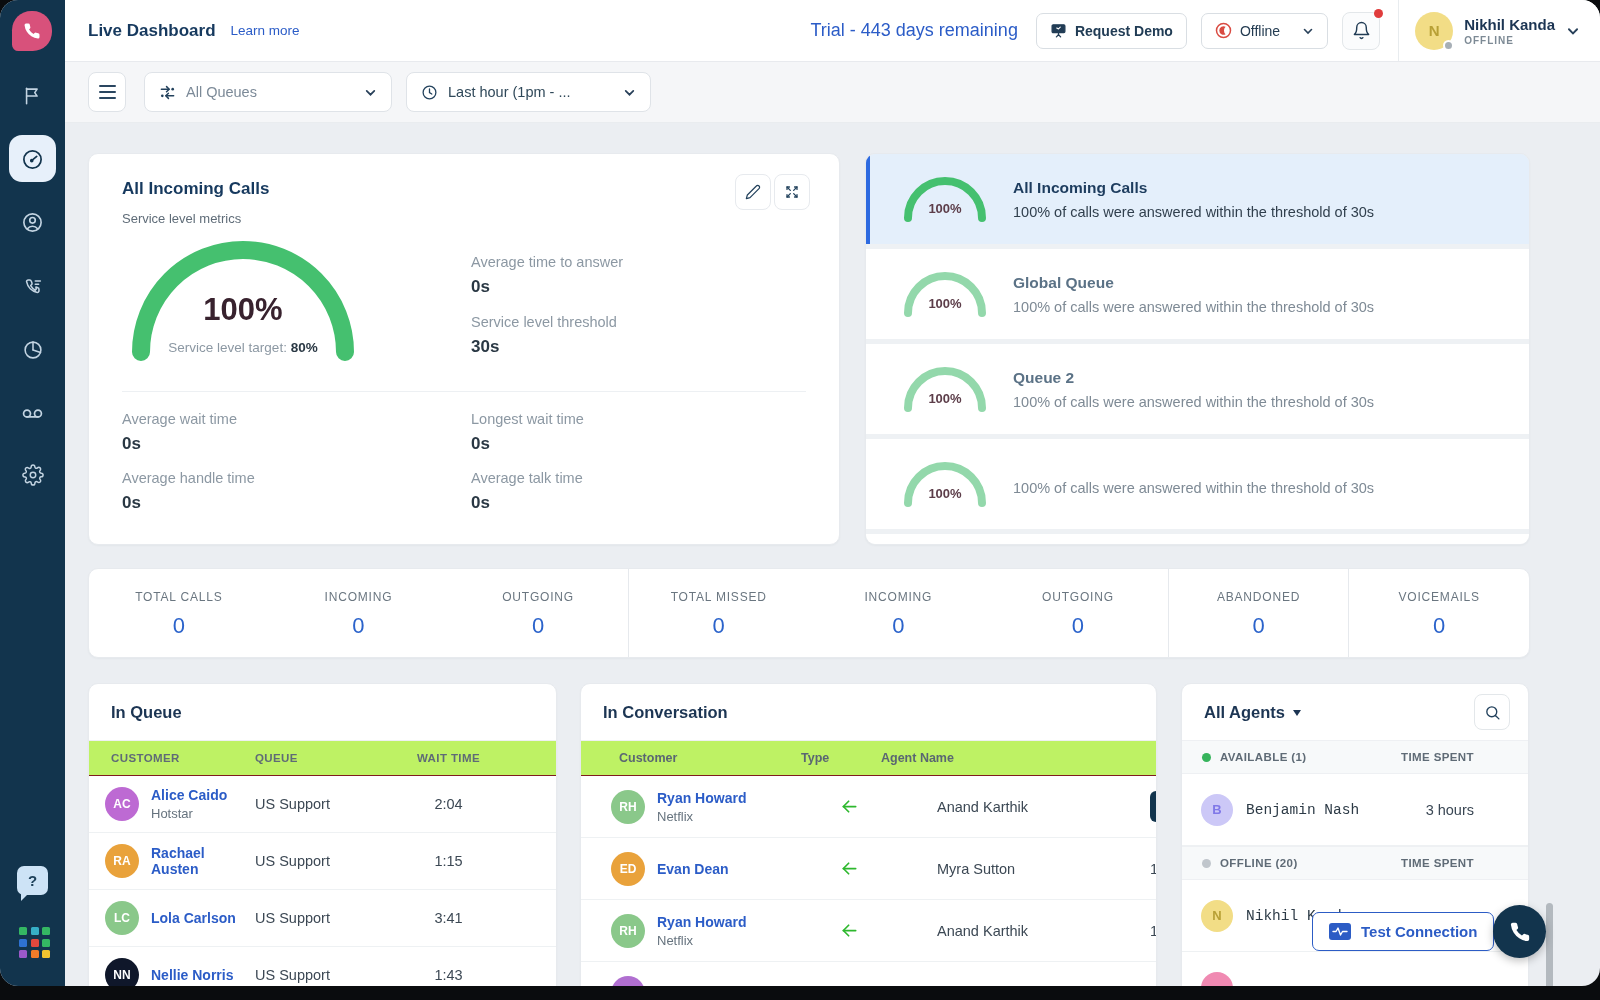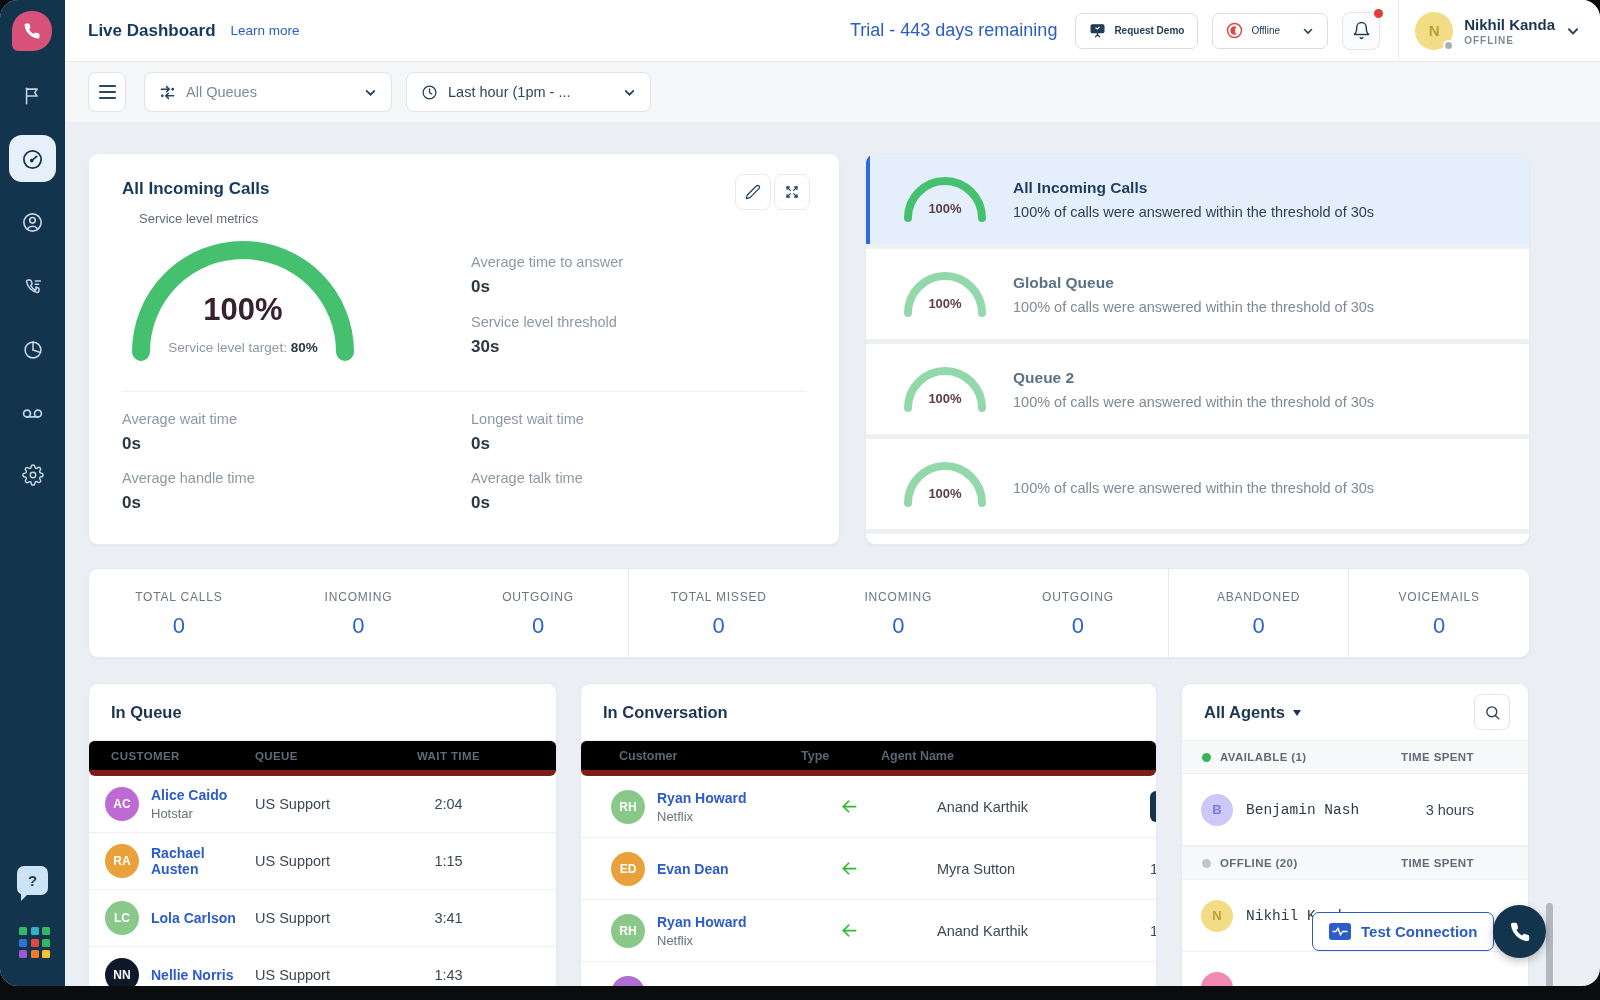--- a/index.html
+++ b/index.html
@@ -18,21 +18,21 @@
   .apps-grid { position:absolute; left:19px; top:927px; display:grid; grid-template-columns:repeat(3,8px); grid-auto-rows:8px; gap:3.5px; }
   .apps-grid i { border-radius:1.5px; }
 
   
   .topbar { position:absolute; left:65px; top:0; right:0; height:62px; background:#fff; border-bottom:1px solid #e8eaee; z-index:5; display:flex; align-items:center; padding:0 20px 0 23px; }
   .page-title { font-size:17px; font-weight:700; color:#16395e; }
   .learn-more { font-size:13.5px; color:#2b5cc7; margin-left:15px; cursor:pointer; }
   .top-right { margin-left:auto; display:flex; align-items:center; }
   .trial-text { color:#2b5cc7; font-size:18px; font-weight:500; margin-right:18px; }
   .btn-outline { height:36px; background:#fff; border:1px solid #d9dee3; border-radius:7px; display:flex; align-items:center; gap:8px; padding:0 13px; cursor:pointer; }
-  .btn-outline .lbl { font-size:10px; font-weight:700; color:#213c55; }
+  .btn-outline .lbl { font-size:14px; font-weight:700; color:#213c55; }
   .presence { margin-left:14px; }
   .presence .lbl { font-weight:500; color:#243c52; }
   .bell-btn { position:relative; width:38px; height:38px; margin-left:14px; border:1px solid #e3e7ea; border-radius:8px; background:#fbfcfd; display:flex; align-items:center; justify-content:center; color:#213c55; cursor:pointer; }
   .bell-dot { position:absolute; top:-4px; right:-4px; width:9px; height:9px; border-radius:50%; background:#e03c3c; }
   .top-divider { width:1px; height:61px; background:#e8ecef; margin:0 16px 0 18px; }
   .user-block { display:flex; align-items:center; gap:11px; cursor:pointer; }
   .avatar { border-radius:50%; display:flex; align-items:center; justify-content:center; color:#fff; font-weight:700; position:relative; flex:0 0 auto; }
   .user-avatar { width:38px; height:38px; font-size:15px; color:#b8a035; }
   .user-avatar .presence-dot { position:absolute; right:-1px; bottom:-1px; width:11px; height:11px; border-radius:50%; background:#a7afb6; border:2px solid #fff; }
   .user-name { font-size:15px; font-weight:700; color:#1c3553; }
@@ -51,21 +51,21 @@
   .time-select .val { font-size:14.5px; color:#2f4859; }
   .select-box .chev { margin-left:auto; }
 
   
   .content { position:absolute; left:65px; top:123px; right:0; bottom:0; }
   .card { position:absolute; background:#fff; border:1px solid #e7eaee; border-radius:10px; box-shadow:0 1px 2px rgba(20,40,60,.04); }
 
   
   .service-card { left:23px; top:30px; width:752px; height:392px; }
   .sc-title { position:absolute; left:33px; top:25px; font-size:17px; font-weight:700; color:#16395e; }
-  .sc-sub { position:absolute; left:50px; top:57px; font-size:13px; color:#5f6c78; }
+  .sc-sub { position:absolute; left:33px; top:57px; font-size:13px; color:#5f6c78; }
   .tool-btn { position:absolute; top:20px; width:36px; height:36px; border:1px solid #e7eaee; border-radius:8px; background:#fff; display:flex; align-items:center; justify-content:center; color:#22415c; cursor:pointer; }
   .tool-pencil { left:646px; }
   .tool-expand { left:685px; }
   .big-gauge { position:absolute; left:40px; top:86px; width:228px; height:122px; }
   .big-gauge .pct { position:absolute; left:0; right:0; top:52px; text-align:center; font-size:31px; font-weight:700; color:#38222e; }
   .target-line { position:absolute; left:12px; top:186px; width:284px; text-align:center; font-size:13.5px; color:#8c98a3; }
   .target-line b { color:#2a3844; font-weight:700; }
   .sc-right { position:absolute; left:382px; top:100px; }
   .metric .m-label { font-size:14.5px; color:#8c98a3; }
   .metric .m-value { font-size:17px; font-weight:700; color:#2a3844; margin-top:7px; }
@@ -87,21 +87,21 @@
 
   
   .stats-card { left:23px; top:445px; width:1442px; height:90px; display:flex; }
   .stat-cell { flex:1; text-align:center; padding-top:21px; }
   .stat-cell.sep { border-right:1px solid #e6e9ed; }
   .stat-label { font-size:12px; color:#6a7680; letter-spacing:.8px; }
   .stat-value { font-size:22px; color:#2b63cb; margin-top:9px; }
 
   
   .panel-title { height:56px; display:flex; align-items:center; padding:0 22px; font-size:16.5px; font-weight:700; color:#1c3553; }
-  .thead { background:#000000; border-top:1px solid #eef0f3; border-bottom:6px solid #7f1d1d; height:36px; align-items:center; font-size:11.5px; font-weight:700; color:#5f6b76; letter-spacing:.4px;border-radius:6px; }
+  .thead { background:#bef264; border-top:1px solid #eef0f3; border-bottom:1px solid #7f1d1d; height:36px; align-items:center; font-size:11.5px; font-weight:700; color:#5f6b76; letter-spacing:.4px; }
   .name-link { font-size:14px; font-weight:600; color:#2b5cc7; cursor:pointer; }
   .sub-company { font-size:13px; color:#66737e; margin-top:3px; }
   .cell-text { font-size:14.5px; color:#3c4854; }
   .row-avatar { width:34px; height:34px; font-size:12px; }
 
   
   .inqueue-card { left:23px; top:560px; width:469px; height:320px; overflow:hidden; }
   .iq-grid { display:grid; grid-template-columns:150px 130px 127px 1fr; padding-left:16px; }
   .iq-row { height:57px; align-items:center; border-bottom:1px solid #eef1f3; }
   .cust-cell { display:flex; align-items:center; gap:12px; }

